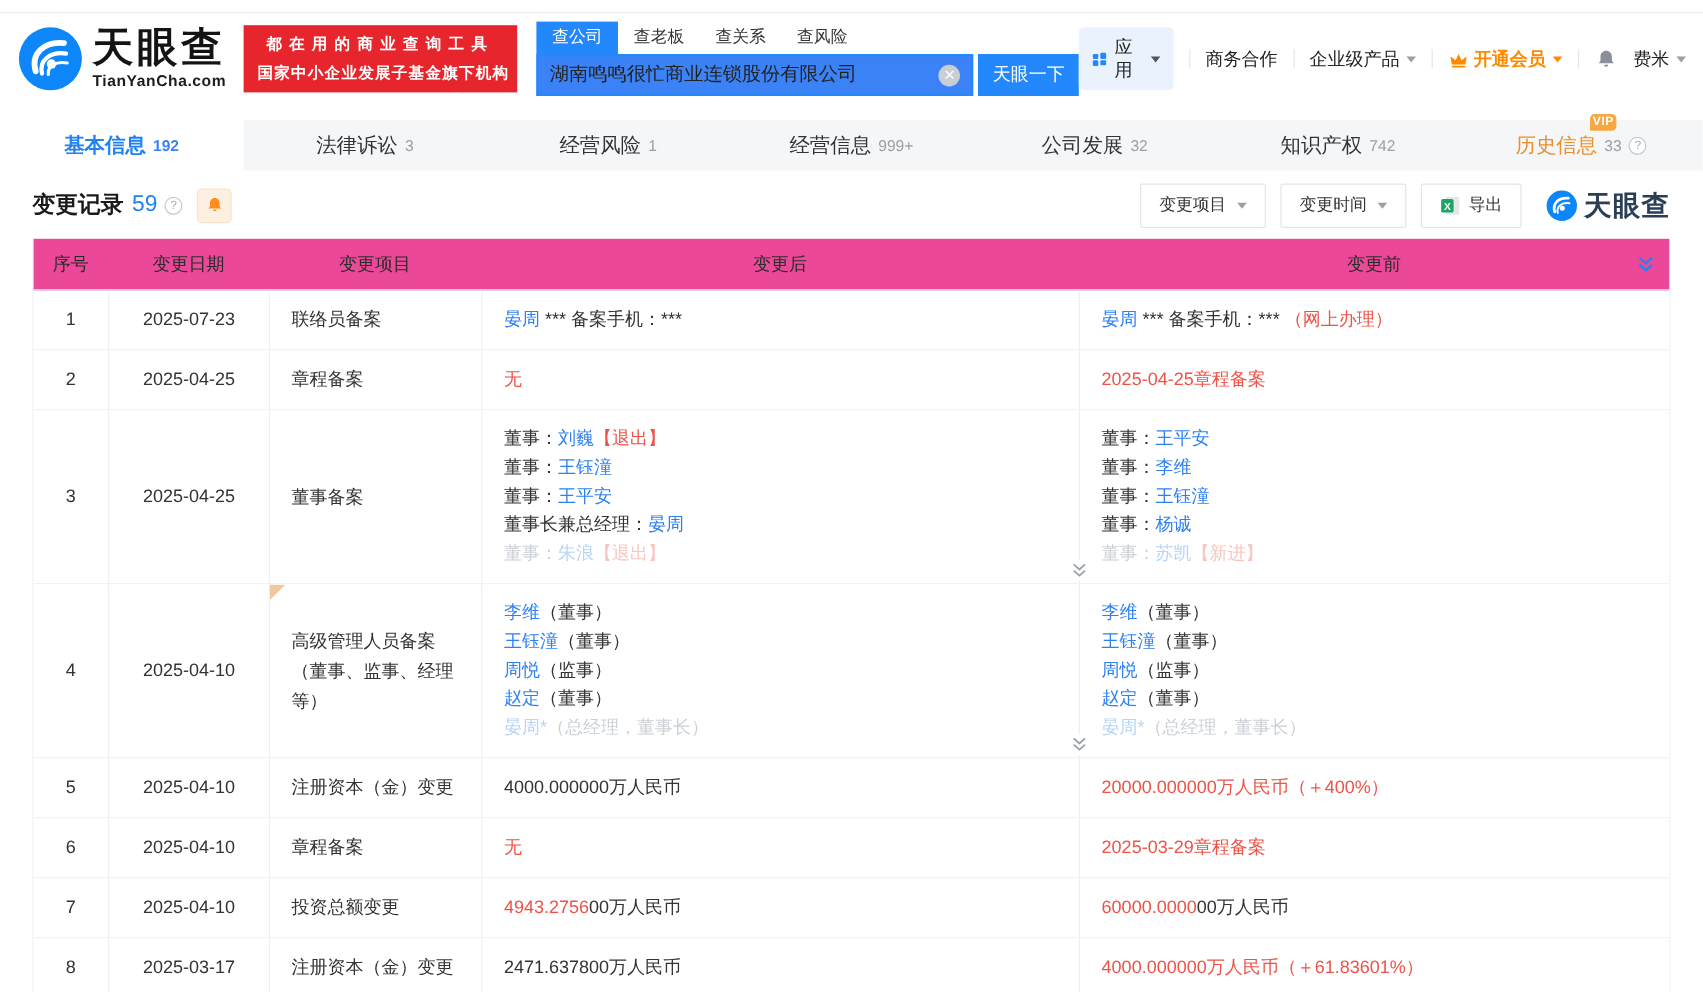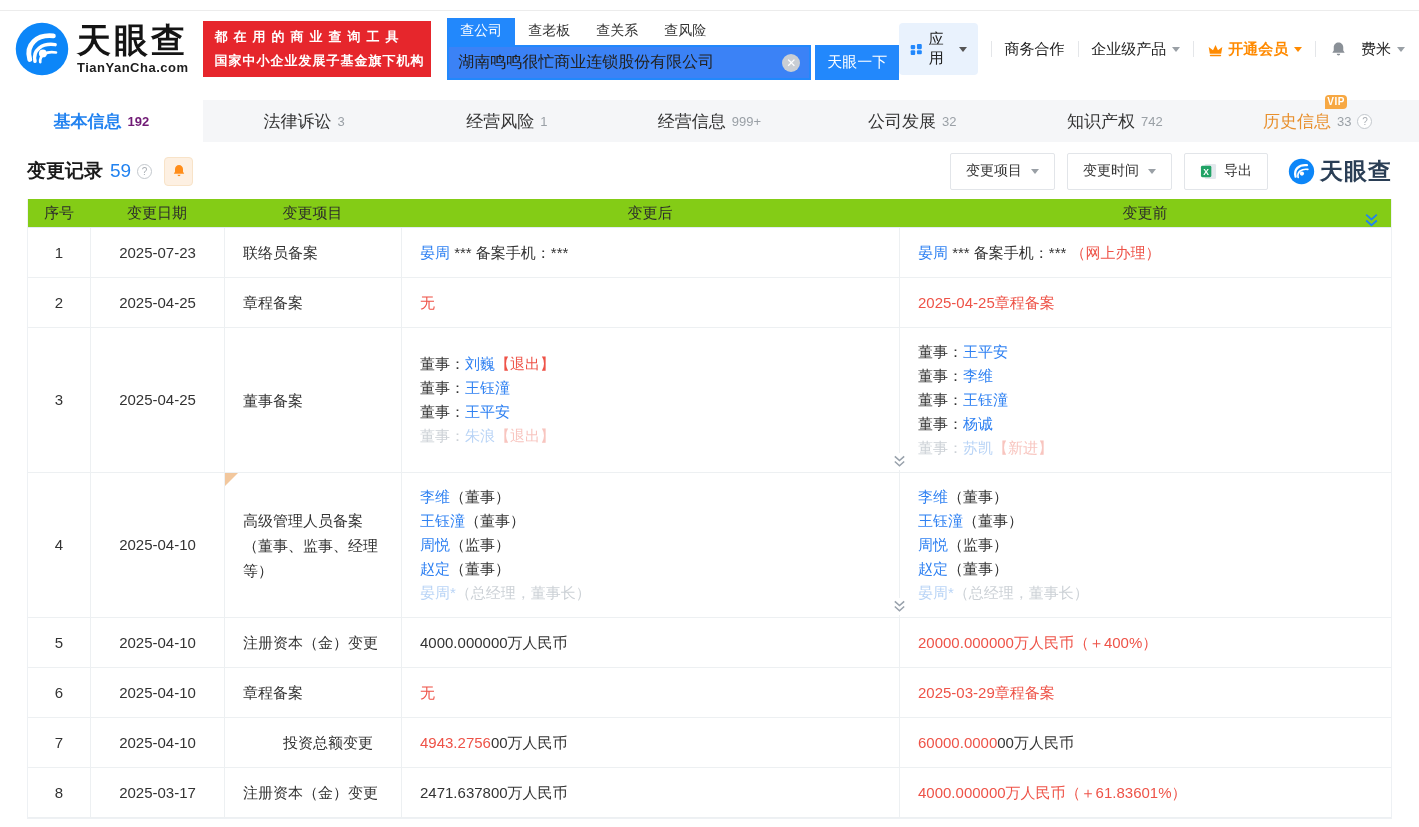--- a/index.html
+++ b/index.html
@@ -5,21 +5,21 @@
   *{margin:0;padding:0;box-sizing:border-box}
   html,body{width:1419px;height:827px;overflow:hidden}
   body{font-family:"Liberation Sans","DejaVu Sans",sans-serif;background:#fff;color:#333;position:relative}
   .topstrip{height:11px;border-bottom:1px solid #ececec;background:#fff}
 
   
   .hdr{display:flex;align-items:center;padding:8px 14px 10px 14px;height:78px}
   .logo{display:flex;align-items:center;gap:7px;cursor:pointer}
   .logo-cn{font-size:34px;font-weight:bold;color:#141414;letter-spacing:3px;line-height:1}
   .logo-en{font-size:13px;font-weight:bold;color:#1c1c1c;margin-top:3px;letter-spacing:.5px}
-  .slogan{background:#e6262c;color:#fff;margin-left:14px;padding:7px 12px;min-width:224px}
+  .slogan{background:#e6262c;color:#fff;margin-left:14px;padding:7px 12px;text-align:center;min-width:224px}
   .slogan .l1{font-size:13px;font-weight:bold;letter-spacing:6px;white-space:nowrap}
   .slogan .l2{font-size:13px;font-weight:bold;letter-spacing:1px;margin-top:6px;white-space:nowrap}
   .search{margin-left:16px}
   .stabs{display:flex;align-items:flex-end}
   .stab{font-size:14px;color:#333;padding:4px 13px 5px;cursor:pointer;white-space:nowrap}
   .stab.active{background:#2288fc;color:#fff}
   .sbar{display:flex;align-items:center}
   .sinput{width:364px;height:35px;border:2px solid #2288fc;display:flex;align-items:center;padding:0 9px;background:#3b82f6}
   .sinput input{border:0;outline:0;flex:1;font-size:16px;color:#222;font-family:inherit;background:transparent}
   .clear-x{width:18px;height:18px;border-radius:50%;background:#c9ced4;color:#fff;font-size:12px;line-height:18px;text-align:center;cursor:pointer;flex:none}
@@ -32,39 +32,39 @@
   .caret{width:0;height:0;border-left:4px solid transparent;border-right:4px solid transparent;border-top:5px solid #9aa0a6;display:inline-block;margin-left:2px}
   .caret.dark{border-top-color:#555}
   .caret.orange{border-top-color:#ff8a00}
   .bell-nav{color:#8a9097;display:flex;cursor:pointer}
 
   
   .tabs{display:flex;background:#f5f6f8;height:42px;margin-top:11px}
   .tab{flex:1;display:flex;align-items:center;justify-content:center;font-size:17px;color:#333;cursor:pointer;position:relative}
   .tab .cnt{font-size:13px;color:#9aa0a6;margin-left:6px;font-weight:normal}
   .tab.active{background:#fff;color:#2182f0;font-weight:bold}
-  .tab.active .cnt{color:#701a75;font-weight:bold}
+  .tab.active .cnt{color:#3b82f6;font-weight:bold}
   .tab.vip-tab{color:#e8902e}
   .tlabel-wrap{position:relative;display:inline-block}
   .vip-badge{position:absolute;top:-15px;right:-16px;background:#f7a843;color:#fff;font-size:10px;font-weight:bold;padding:1px 2px 2px;border-radius:4px 4px 4px 0;letter-spacing:.5px}
   .qicon{width:15px;height:15px;border:1px solid #c3c8cd;border-radius:50%;color:#a9aeb4;font-size:10px;line-height:13px;text-align:center;display:inline-block;margin-left:6px;background:#fff;font-weight:normal;font-style:normal}
 
   
   .toolbar{display:flex;align-items:center;margin:10px 27px 0;height:38px}
   .sec-title{font-size:19px;font-weight:bold;color:#1a1a1a}
   .sec-count{font-size:19px;font-weight:normal;color:#2182f0;margin-left:7px}
   .bell-btn{width:29px;height:29px;background:#fdf0e2;border:1px solid #f8e3c8;border-radius:4px;display:flex;align-items:center;justify-content:center;color:#ff8d1a;margin-left:12px;cursor:pointer}
   .tb-right{margin-left:auto;display:flex;align-items:center;gap:12px}
   .tb-btn{height:37px;border:1px solid #e2e5e9;background:#fff;border-radius:2px;display:flex;align-items:center;gap:7px;padding:0 15px;font-size:14px;color:#333;cursor:pointer;font-family:inherit}
   .wm{display:flex;align-items:center;gap:5px;margin-left:8px}
   .wm-text{font-size:23px;font-weight:bold;color:#2a3e55;letter-spacing:1px}
 
   
   .tbl{margin:9px 27px 0;border:1px solid #eef1f4;border-top:0}
-  .t-head{display:grid;grid-template-columns:62px 134px 177px 498px 1fr;background:#84cc16;height:29px;align-items:center;position:relative;border-bottom:1px solid #e2ebf3}
+  .t-head{display:grid;grid-template-columns:62px 134px 177px 498px 1fr;background:#ec4899;height:43px;align-items:center;position:relative;border-bottom:1px solid #e2ebf3}
   .t-head .hcell{text-align:center;font-size:15px;color:#2b2b2b}
   .collapse-all{position:absolute;right:11px;top:13px;color:#2182f0;cursor:pointer;display:flex}
   .t-row{display:grid;grid-template-columns:62px 134px 177px 498px 1fr;border-bottom:1px solid #edf0f2;background:#fff;min-height:49px}
   .cell{padding:12px 18px;font-size:15px;display:flex;flex-direction:column;justify-content:center;line-height:24px;position:relative}
   .cell + .cell{border-left:1px solid #edf0f2}
   .c-idx,.c-date{align-items:center;padding:12px 4px}
   .c-item{line-height:25px;color:#333}
   .line{white-space:nowrap}
   .s-link{color:#2f81f2;cursor:pointer}
   .s-red{color:#ee5348}
@@ -271,20 +271,21 @@
       <div class="t-row">
         <div class="cell c-idx">3</div>
         <div class="cell c-date">2025-04-25</div>
         <div class="cell c-item">
           <span style="white-space: normal;">董事备案</span>
         </div>
         <div class="cell c-before">
           <div class="line"><span>董事：</span><span class="s-link">刘巍</span><span class="s-red">【退出】</span></div>
           <div class="line"><span>董事：</span><span class="s-link">王钰潼</span></div>
           <div class="line"><span>董事：</span><span class="s-link">王平安</span></div>
+          <div class="line"><span>董事长兼总经理：</span><span class="s-link">晏周</span></div>
           <div class="line"><span class="s-fplain">董事：</span><span class="s-flink">朱浪</span><span class="s-fred">【退出】</span></div>
           <span class="expand">
             <svg width="15" height="15" viewBox="0 0 16 16" fill="none" stroke="currentColor" stroke-width="1.6">
               <path d="M3 2.5l5 4.5 5-4.5"></path>
               <path d="M3 8l5 4.5L13 8"></path>
             </svg>
           </span>
         </div>
         <div class="cell c-after">
           <div class="line"><span>董事：</span><span class="s-link">王平安</span></div>
@@ -345,21 +346,21 @@
           <div class="line"><span class="s-red">无</span></div>
         </div>
         <div class="cell c-after">
           <div class="line"><span class="s-red">2025-03-29章程备案</span></div>
         </div>
       </div>
       <div class="t-row">
         <div class="cell c-idx">7</div>
         <div class="cell c-date">2025-04-10</div>
         <div class="cell c-item">
-          <span style="white-space: normal; margin-left: 40px;">投资总额变更</span>
+          <span style="white-space: normal;">投资总额变更</span>
         </div>
         <div class="cell c-before">
           <div class="line"><span class="s-red">4943.2756</span><span>00万人民币</span></div>
         </div>
         <div class="cell c-after">
           <div class="line"><span class="s-red">60000.0000</span><span>00万人民币</span></div>
         </div>
       </div>
       <div class="t-row">
         <div class="cell c-idx">8</div>

